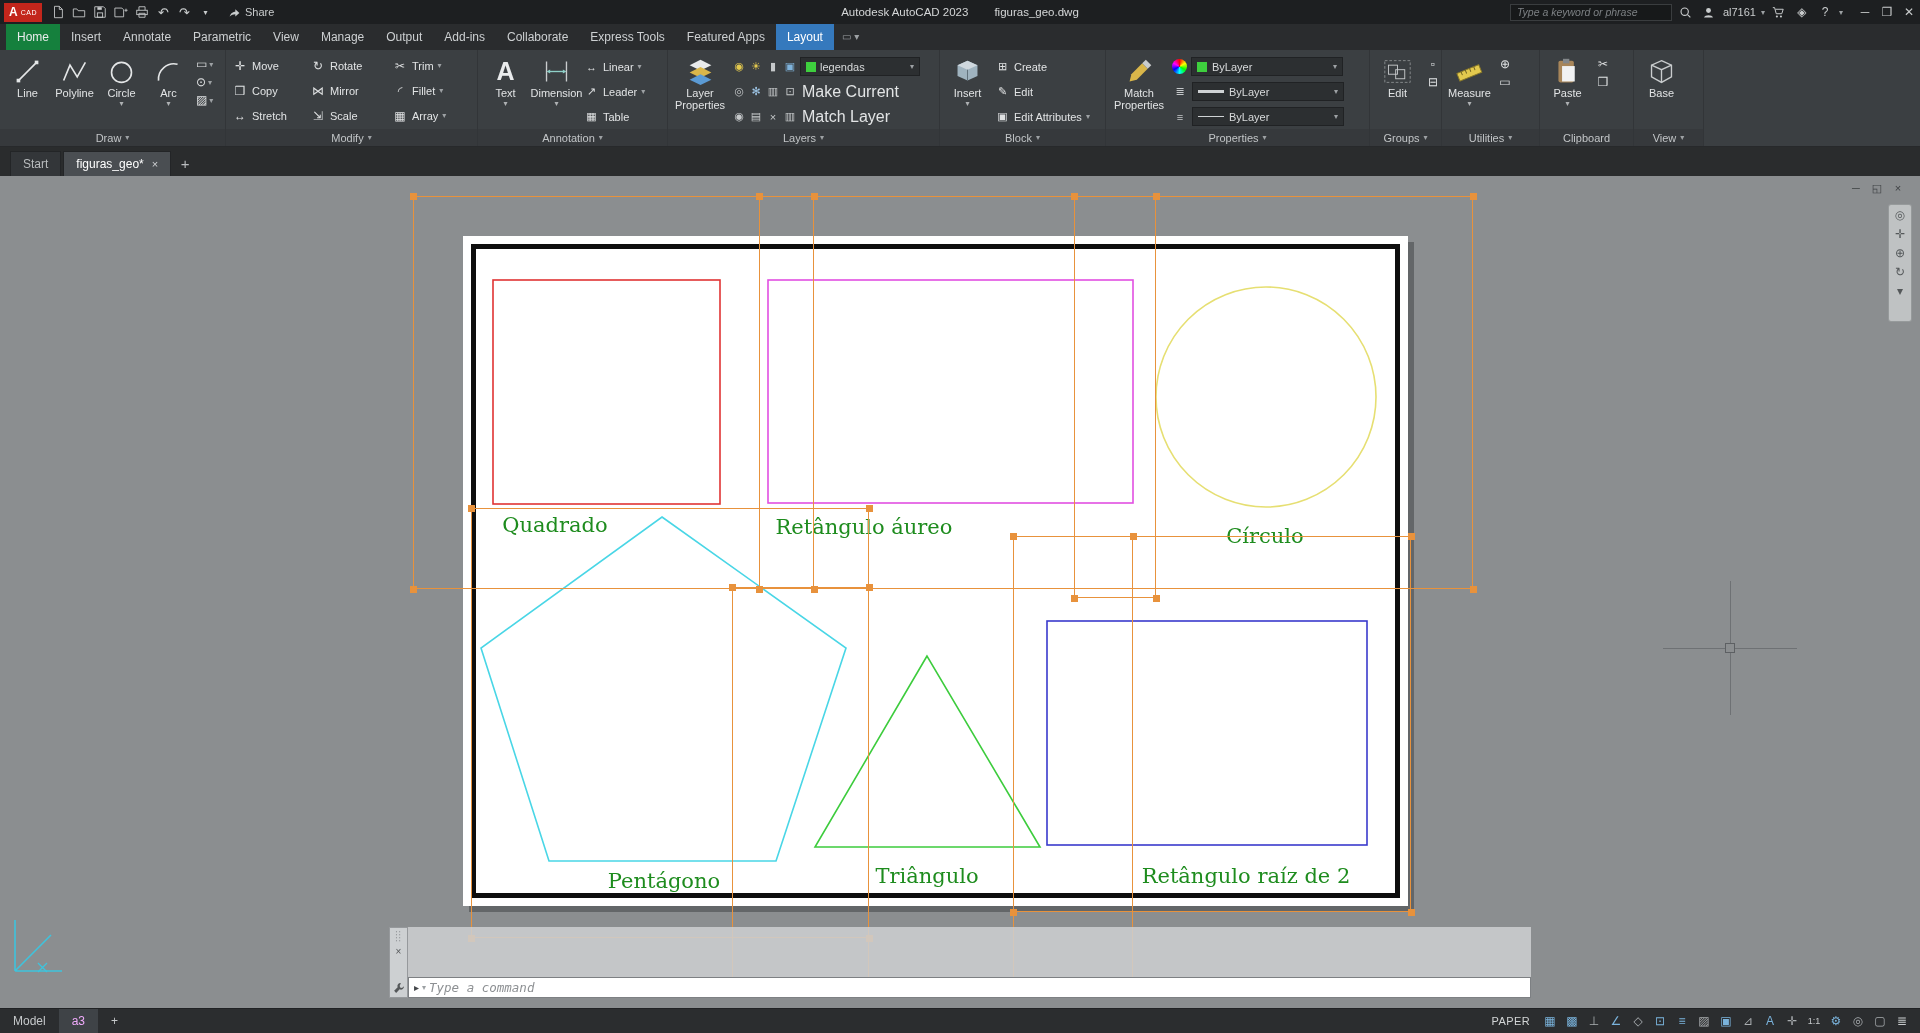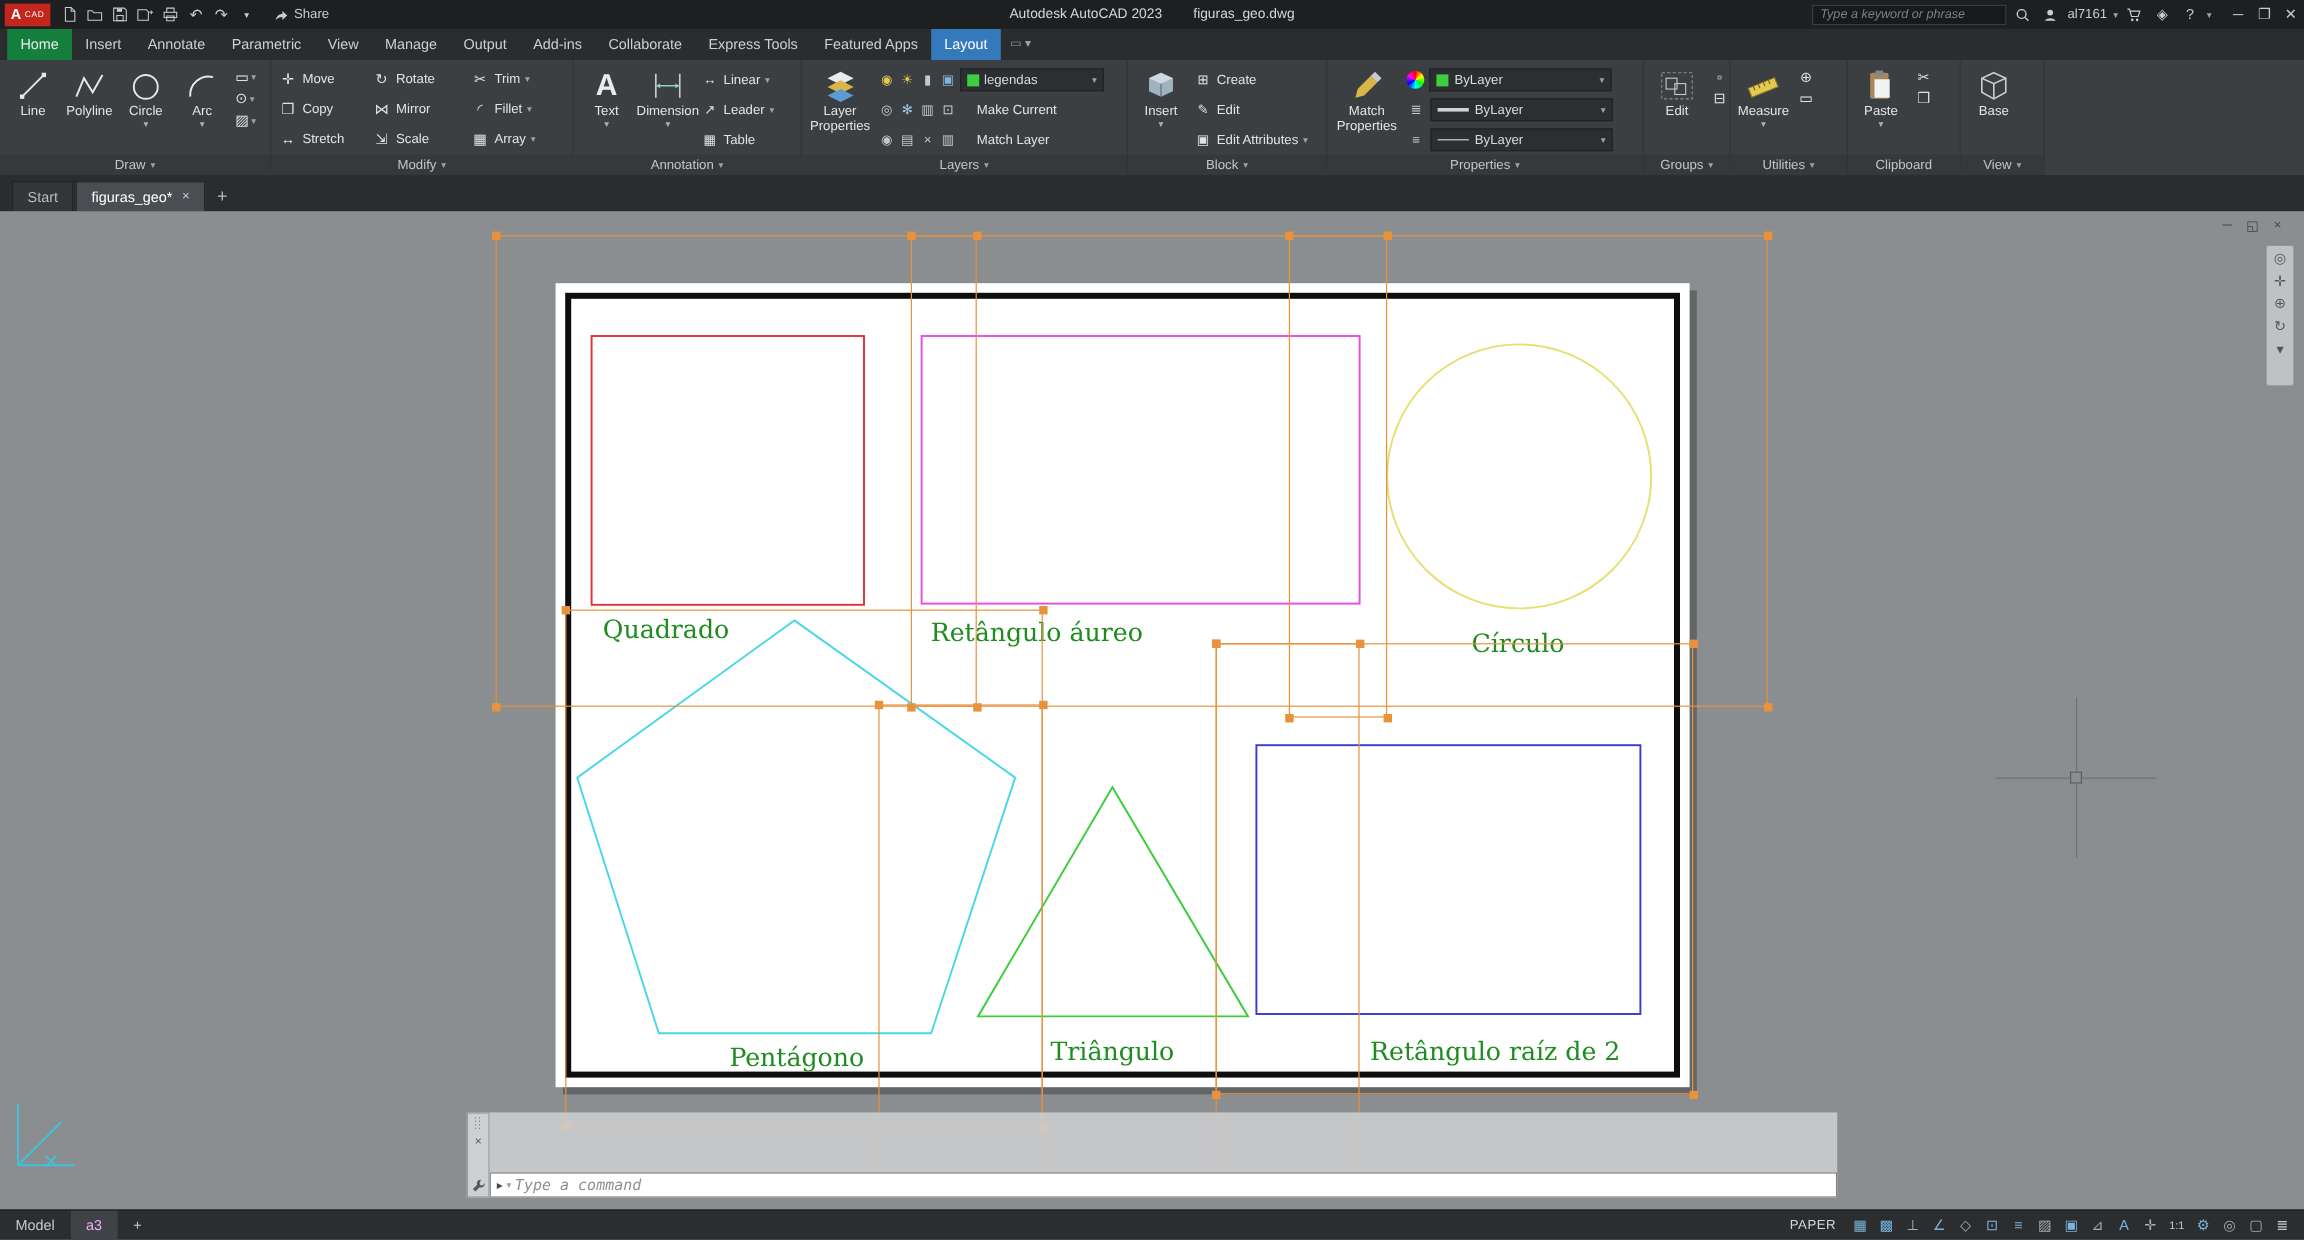--- a/index.html
+++ b/index.html
@@ -51,21 +51,21 @@
   .vstack{display:flex;flex-direction:column;padding-top:1px}
   .srow{display:flex;align-items:center;gap:4px;height:25px;font-size:11px;color:#e2e4e5}
   .sicon{width:15px;text-align:center;font-size:11px;color:#dfe1e2}
   .dside{display:flex;flex-direction:column;gap:4px;padding-top:4px}
   .dsrow{display:flex;align-items:center;gap:2px;font-size:12px;color:#dfe1e2}
   .lrow{display:flex;align-items:center;gap:3px;height:25px}
   .tico{width:14px;text-align:center;font-size:11px}
   .ldrop{display:flex;align-items:center;gap:4px;background:#2c2f31;border:1px solid #202224;height:19px;padding:0 5px;width:120px;font-size:11px;color: #d8dadb}
   .ldrop .caret,.pdrop .caret{margin-left:auto}
   .swatch{width:10px;height:10px;flex:none}
-  .sl{font-size:11px;color:#e2e4e5;margin-left:14px}
+  .sl{font-size:16px;color:#e2e4e5;margin-left:2px}
   .prow{display:flex;align-items:center;gap:4px;height:25px}
   .pdrop{display:flex;align-items:center;gap:5px;background:#2c2f31;border:1px solid #202224;height:19px;padding:0 5px;width:152px;font-size:11px;color:#d8dadb}
   .colorwheel{width:15px;height:15px;border-radius:50%;background:conic-gradient(#f00,#ff0,#0f0,#0ff,#00f,#f0f,#f00);flex:none}
   .plist{width:16px;font-size:11px;color:#c6c9cb;text-align:center}
   .lw-line{width:26px;height:3px;background:#cfd2d4}
   .lt-line{width:26px;height:1px;background:#cfd2d4}
 
   
   .filetabs{height:29px;background:#2a2c2d;display:flex;align-items:flex-end;padding-left:10px;gap:2px}
   .ftab{height:25px;display:flex;align-items:center;padding:0 12px;font-size:12px;color:#b9bcbe;background:#333639;gap:8px;border:1px solid #232527;border-bottom:none}

